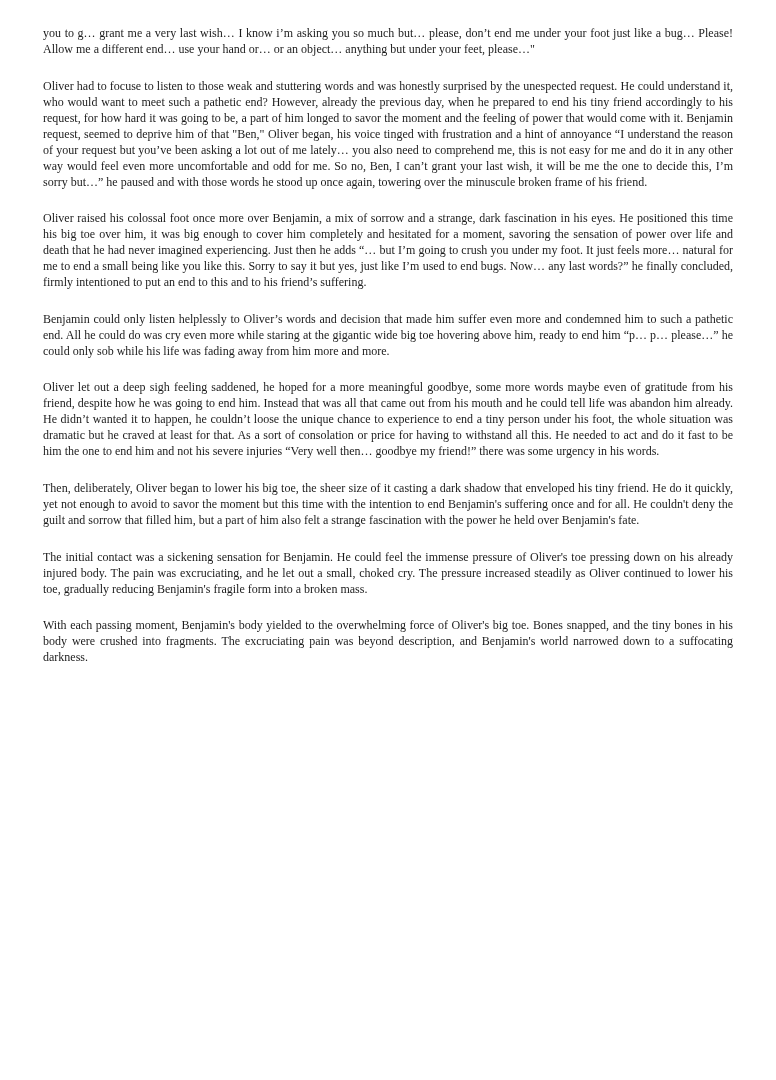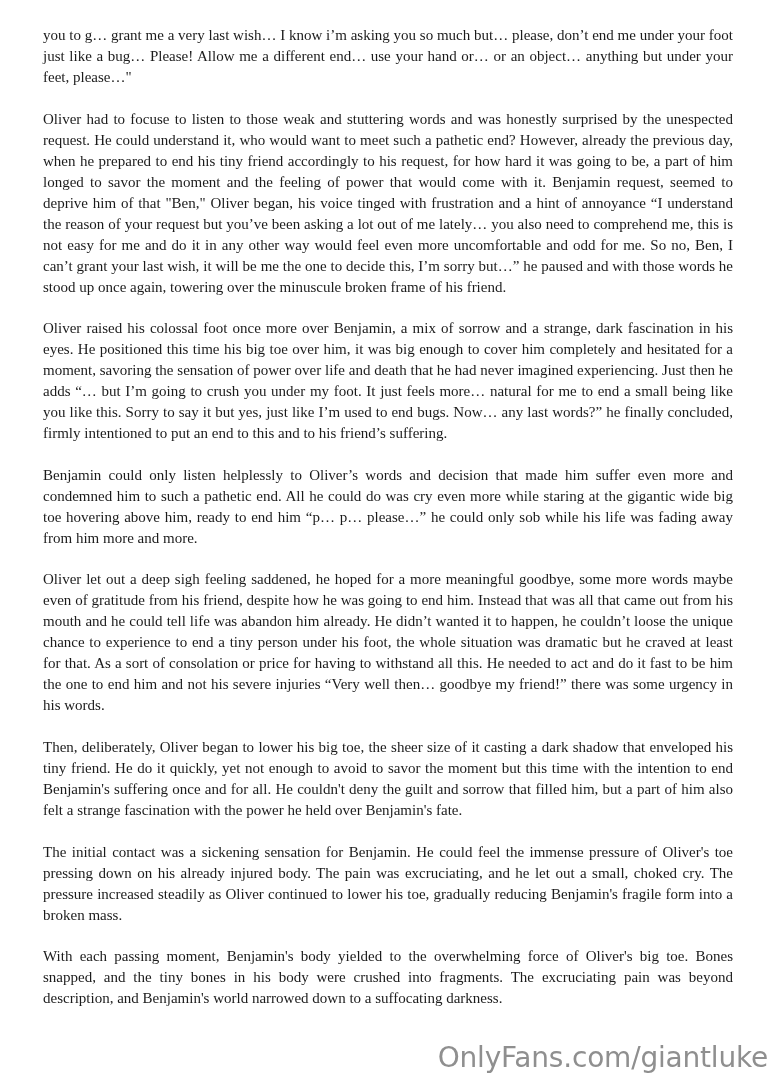--- a/index.html
+++ b/index.html
@@ -13,22 +13,22 @@
     height: 1080px;
     background: #ffffff;
     overflow: hidden;
   }
   .content {
     position: absolute;
     left: 43px;
     top: 25px;
     width: 690px;
     font-family: "Liberation Serif", serif;
-    font-size: 15px;
-    line-height: 21px;
+    font-size: 12px;
+    line-height: 16px;
     color: #1b1b1b;
     text-align: justify;
     hyphens: none;
     -webkit-hyphens: none;
   }
   .content p {
     margin: 0 0 20.6px 0;
   }
   .content p:last-child {
     margin-bottom: 4px;
@@ -64,14 +64,13 @@
     <p><span>Oliver let out a deep sigh feeling saddened, he hoped for a more meaningful goodbye, some more words maybe even of gratitude from his friend, despite how he was going to end him. Instead that was all that came out from his mouth and he could tell life was abandon him already. He didn’t wanted it to happen, he couldn’t loose the unique chance to experience to end a tiny person under his foot, the whole situation was dramatic but he craved at least for that. As a sort of consolation or price for having to withstand all this. He needed to act and do it fast to be him the one to end him and not his severe injuries “Very well then… goodbye my friend!” there was some urgency in his words.</span></p>
 
     <p><span>Then, deliberately, Oliver began to lower his big toe, the sheer size of it casting a dark shadow that enveloped his tiny friend. He do it quickly, yet not enough to avoid to savor the moment but this time with the intention to end Benjamin's suffering once and for all. He couldn't deny the guilt and sorrow that filled him, but a part of him also felt a strange fascination with the power he held over Benjamin's fate.</span></p>
 
     <p><span>The initial contact was a sickening sensation for Benjamin. He could feel the immense pressure of Oliver's toe pressing down on his already injured body. The pain was excruciating, and he let out a small, choked cry. The pressure increased steadily as Oliver continued to lower his toe, gradually reducing Benjamin's fragile form into a broken mass.</span></p>
 
     <p><span>With each passing moment, Benjamin's body yielded to the overwhelming force of Oliver's big toe. Bones snapped, and the tiny bones in his body were crushed into fragments. The excruciating pain was beyond description, and Benjamin's world narrowed down to a suffocating darkness.</span></p>
 
   </div>
 
-  <div class="watermark">OnlyFans.com/giantluke</div>
 </div>
 
 </body></html>

